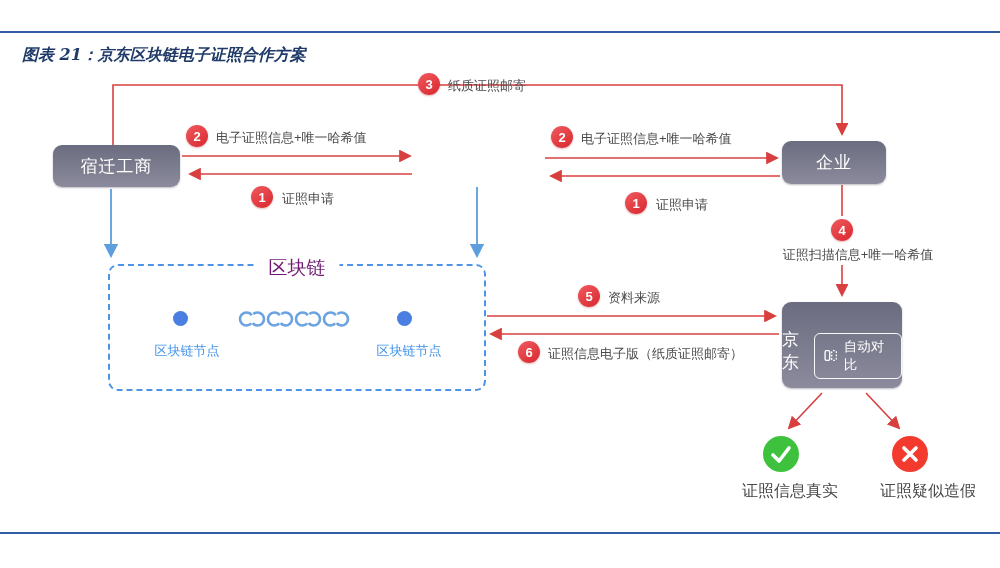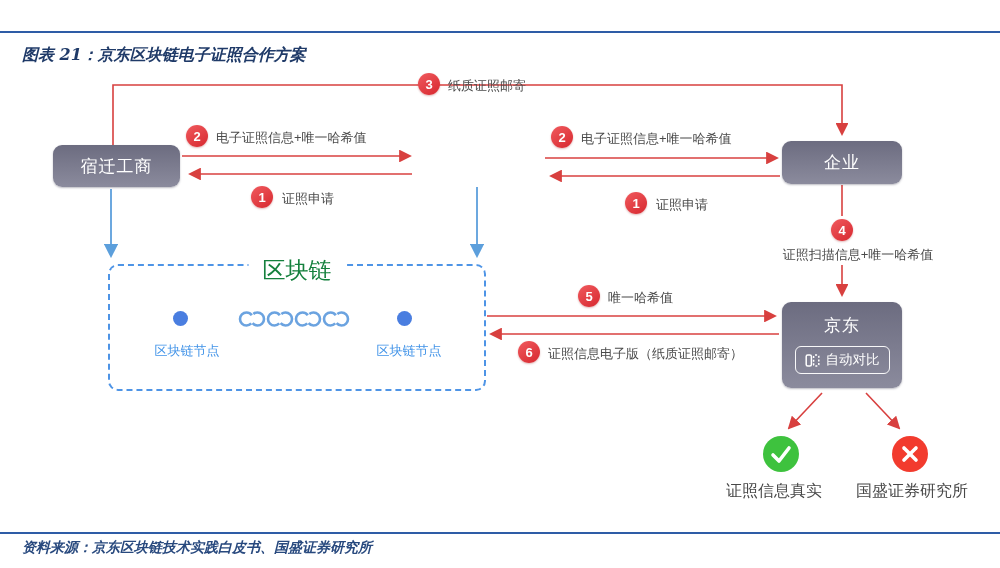--- a/index.html
+++ b/index.html
@@ -16,33 +16,33 @@
     position:absolute;left:22px;top:539px;font-size:14px;font-weight:700;font-style:italic;
     color:#28497E;font-family:"DejaVu Serif","Liberation Serif",serif;white-space:nowrap;
   }
   svg.wires{position:absolute;left:0;top:0;z-index:1;}
   .gbox{
     position:absolute;z-index:2;display:flex;align-items:center;justify-content:center;
     background:linear-gradient(180deg,#6C6C80 0%,#8B8B9D 100%);
     border-radius:9px;color:#ffffff;font-size:17px;letter-spacing:1px;
     box-shadow:0 1px 2px rgba(60,60,80,.35);
   }
-  #jd-box{flex-direction:column;justify-content:flex-start;padding-top:12px;box-sizing:border-box;}
+  #jd-box{flex-direction:row;justify-content:flex-start;padding-top:12px;box-sizing:border-box;}
   .jd-btn{
     margin-top:9px;display:flex;align-items:center;gap:6px;
     border:1.5px solid rgba(255,255,255,.95);border-radius:6px;
     padding:4px 9px;font-size:13.5px;letter-spacing:0;
   }
   .chain-area{
     position:absolute;left:108px;top:264px;width:374px;height:123px;z-index:0;
     border:2px dashed #4E94E6;border-radius:10px;
   }
   .chain-title{
     position:absolute;top:-11px;left:50%;transform:translateX(-50%);
-    background:#ffffff;padding:0 14px;color:#15803d;font-size:23px;white-space:nowrap;
+    background:#ffffff;padding:0 14px;color:#701a75;font-size:19px;white-space:nowrap;
   }
   .bc-dot{position:absolute;width:15px;height:15px;border-radius:50%;background:#4A7EE0;z-index:2;}
   .bc-label{
     position:absolute;top:342px;transform:translateX(-50%);z-index:2;
     color:#4193E8;font-size:13px;white-space:nowrap;
   }
   .stepnum{
     position:absolute;z-index:3;width:22px;height:22px;border-radius:50%;
     background:linear-gradient(145deg,#F05A5E,#D7282F);
     color:#fff;font-size:13px;font-weight:700;display:flex;align-items:center;justify-content:center;
@@ -53,21 +53,21 @@
   }
   .centered{transform:translateX(-50%);margin-left:16px;}
   .result-circle{
     position:absolute;z-index:2;width:36px;height:36px;border-radius:50%;
     display:flex;align-items:center;justify-content:center;
   }
   #result-genuine-icon{background:#3EC23E;}
   #result-fake-icon{background:#F23B2E;}
   .result-label{
     position:absolute;top:481px;z-index:2;transform:translateX(-50%);
-    font-size:16px;color:#484848;font-weight:500;white-space:nowrap;
+    font-size:16px;color:#484848;font-weight:500;white-space:nowrap;margin-left:16px;
   }
 </style>
 </head>
 <body>
 
 <div id="stage">
 
   <div class="fig-title">图表 21：京东区块链电子证照合作方案</div>
   <div class="hairline" style="top:31px"></div>
 
@@ -118,21 +118,21 @@
       <circle cx="64.5" cy="12" r="6.5" stroke-dasharray="31 10" stroke-dashoffset="-4.8"></circle>
       <circle cx="75.5" cy="12" r="6.5" stroke-dasharray="31 10" stroke-dashoffset="15.6"></circle>
       <circle cx="92.5" cy="12" r="6.5" stroke-dasharray="31 10" stroke-dashoffset="-4.8"></circle>
       <circle cx="103.5" cy="12" r="6.5" stroke-dasharray="31 10" stroke-dashoffset="15.6"></circle>
     </g>
   </svg>
 
   <div class="gbox" style="left:53px;top:145px;width:127px;height:42px">
     <span>宿迁工商</span>
   </div>
-  <div class="gbox" style="left:782px;top:141px;width:120px;height:43px">
+  <div class="gbox" style="left:782px;top:141px;width:104px;height:43px">
     <span>企业</span>
   </div>
   <div class="gbox" id="jd-box" style="left:782px;top:302px;width:120px;height:86px">
     <span>京东</span>
     <span class="jd-btn">
       <svg width="15" height="15" viewBox="0 0 15 15">
         <rect x="1.2" y="2" width="5.2" height="11" rx="1.5" fill="none" stroke="#ffffff" stroke-width="1.5"></rect>
         <rect x="8.6" y="2" width="5.2" height="11" rx="1.5" fill="none" stroke="#ffffff" stroke-width="1.5" stroke-dasharray="2 1.6"></rect>
       </svg>
       <span>自动对比</span>
@@ -151,35 +151,34 @@
   <div class="stepnum" style="left:551px;top:126px">2</div>
   <div class="steplabel" style="left:581px;top:130px">电子证照信息+唯一哈希值</div>
 
   <div class="stepnum" style="left:625px;top:192px">1</div>
   <div class="steplabel" style="left:656px;top:196px">证照申请</div>
 
   <div class="stepnum" style="left:831px;top:219px">4</div>
   <div class="steplabel centered" style="left:842px;top:246px">证照扫描信息+唯一哈希值</div>
 
   <div class="stepnum" style="left:578px;top:285px">5</div>
-  <div class="steplabel" style="left:608px;top:289px">唯一哈希值</div>
+  <div class="steplabel" style="left:608px;top:289px">资料来源</div>
 
   <div class="stepnum" style="left:518px;top:341px">6</div>
   <div class="steplabel" style="left:548px;top:345px">证照信息电子版（纸质证照邮寄）</div>
 
   <div class="result-circle" id="result-genuine-icon" style="left:763px;top:436px">
     <svg width="36" height="36" viewBox="0 0 36 36">
       <polyline points="10,19 16,25 26,12" fill="none" stroke="#ffffff" stroke-width="3.6" stroke-linecap="round" stroke-linejoin="round"></polyline>
     </svg>
   </div>
   <div class="result-circle" id="result-fake-icon" style="left:892px;top:436px">
     <svg width="36" height="36" viewBox="0 0 36 36">
       <line x1="12" y1="12" x2="24" y2="24" stroke="#ffffff" stroke-width="3.6" stroke-linecap="round"></line>
       <line x1="24" y1="12" x2="12" y2="24" stroke="#ffffff" stroke-width="3.6" stroke-linecap="round"></line>
     </svg>
   </div>
   <div class="result-label" style="left:774px">证照信息真实</div>
-  <div class="result-label" style="left:912px">国盛证券研究所</div>
+  <div class="result-label" style="left:912px">证照疑似造假</div>
 
   <div class="hairline" style="top:532px"></div>
-  <div class="fig-source">资料来源：京东区块链技术实践白皮书、国盛证券研究所</div>
 
 </div>
 
 </body></html>

